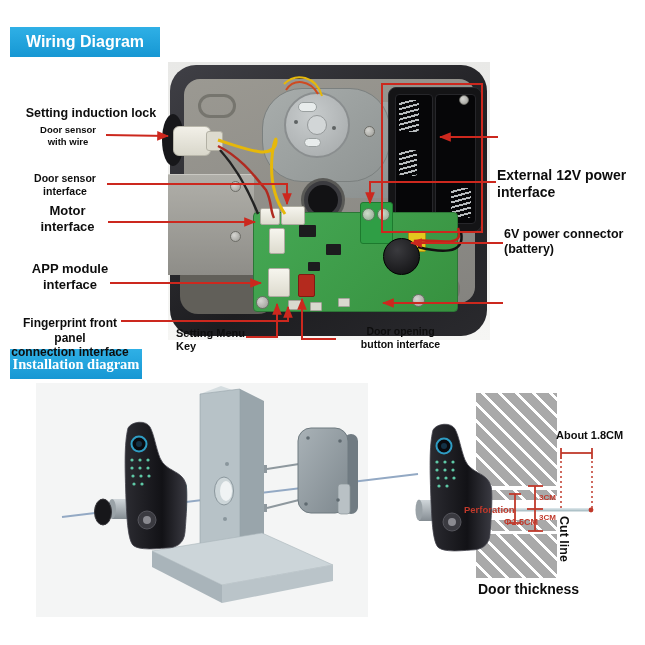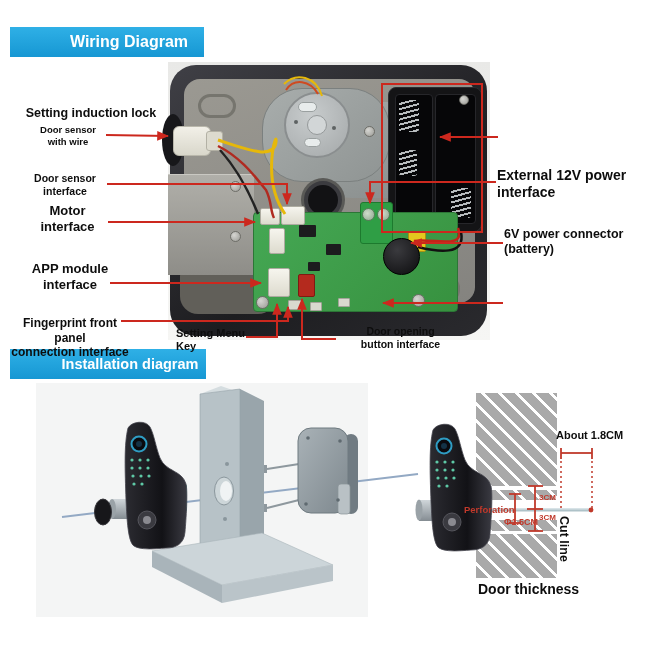--- a/index.html
+++ b/index.html
@@ -1,22 +1,22 @@
 <!DOCTYPE html>
 <html style="--banner-blue: #1697d3; --annotation-red: #cc281e; --measure-red: #c0392b; --teal: #15b1ae; --pcb-green: #37913f;"><head>
 <meta charset="utf-8">
 <style>
   html,body{margin:0;padding:0;background:#fff;}
   #canvas{position:relative;width:645px;height:645px;background:#fff;overflow:hidden;
           font-family:"Liberation Sans",sans-serif;}
   .banner{position:absolute;left:10px;width:150px;height:30px;
           background:linear-gradient(180deg,#2fb0e6,var(--banner-blue,#1697d3));
-          color:#fff;font-weight:bold;display:flex;align-items:center;justify-content:center;padding-left:44px;}
+          color:#fff;font-weight:bold;display:flex;align-items:center;justify-content:center;}
   #banner-wiring{top:27px;font-size:16px;}
-  #banner-install{top:349px;width:152px;font-size:14.5px;}
+  #banner-install{top:349px;width:132px;font-size:14.5px;font-family:Liberation Serif, serif;}
   .lbl{position:absolute;color:#0d0d0d;font-weight:bold;white-space:pre-line;line-height:1.22;}
   .ctr{text-align:center;}
   .red{color:var(--measure-red,#c0392b);}
   
   #photo{position:absolute;left:168px;top:62px;width:322px;height:278px;
          background:linear-gradient(180deg,#e9e9e7,#f6f6f4);}
   #case{position:absolute;left:2px;top:3px;right:3px;bottom:4px;border-radius:26px;
         background:linear-gradient(145deg,#404046,#1d1d20 60%,#2a2a2e);}
   #plate{position:absolute;left:16px;top:17px;width:291px;height:224px;border-radius:16px;
          background:linear-gradient(160deg,#9b9992,#84837f);}

